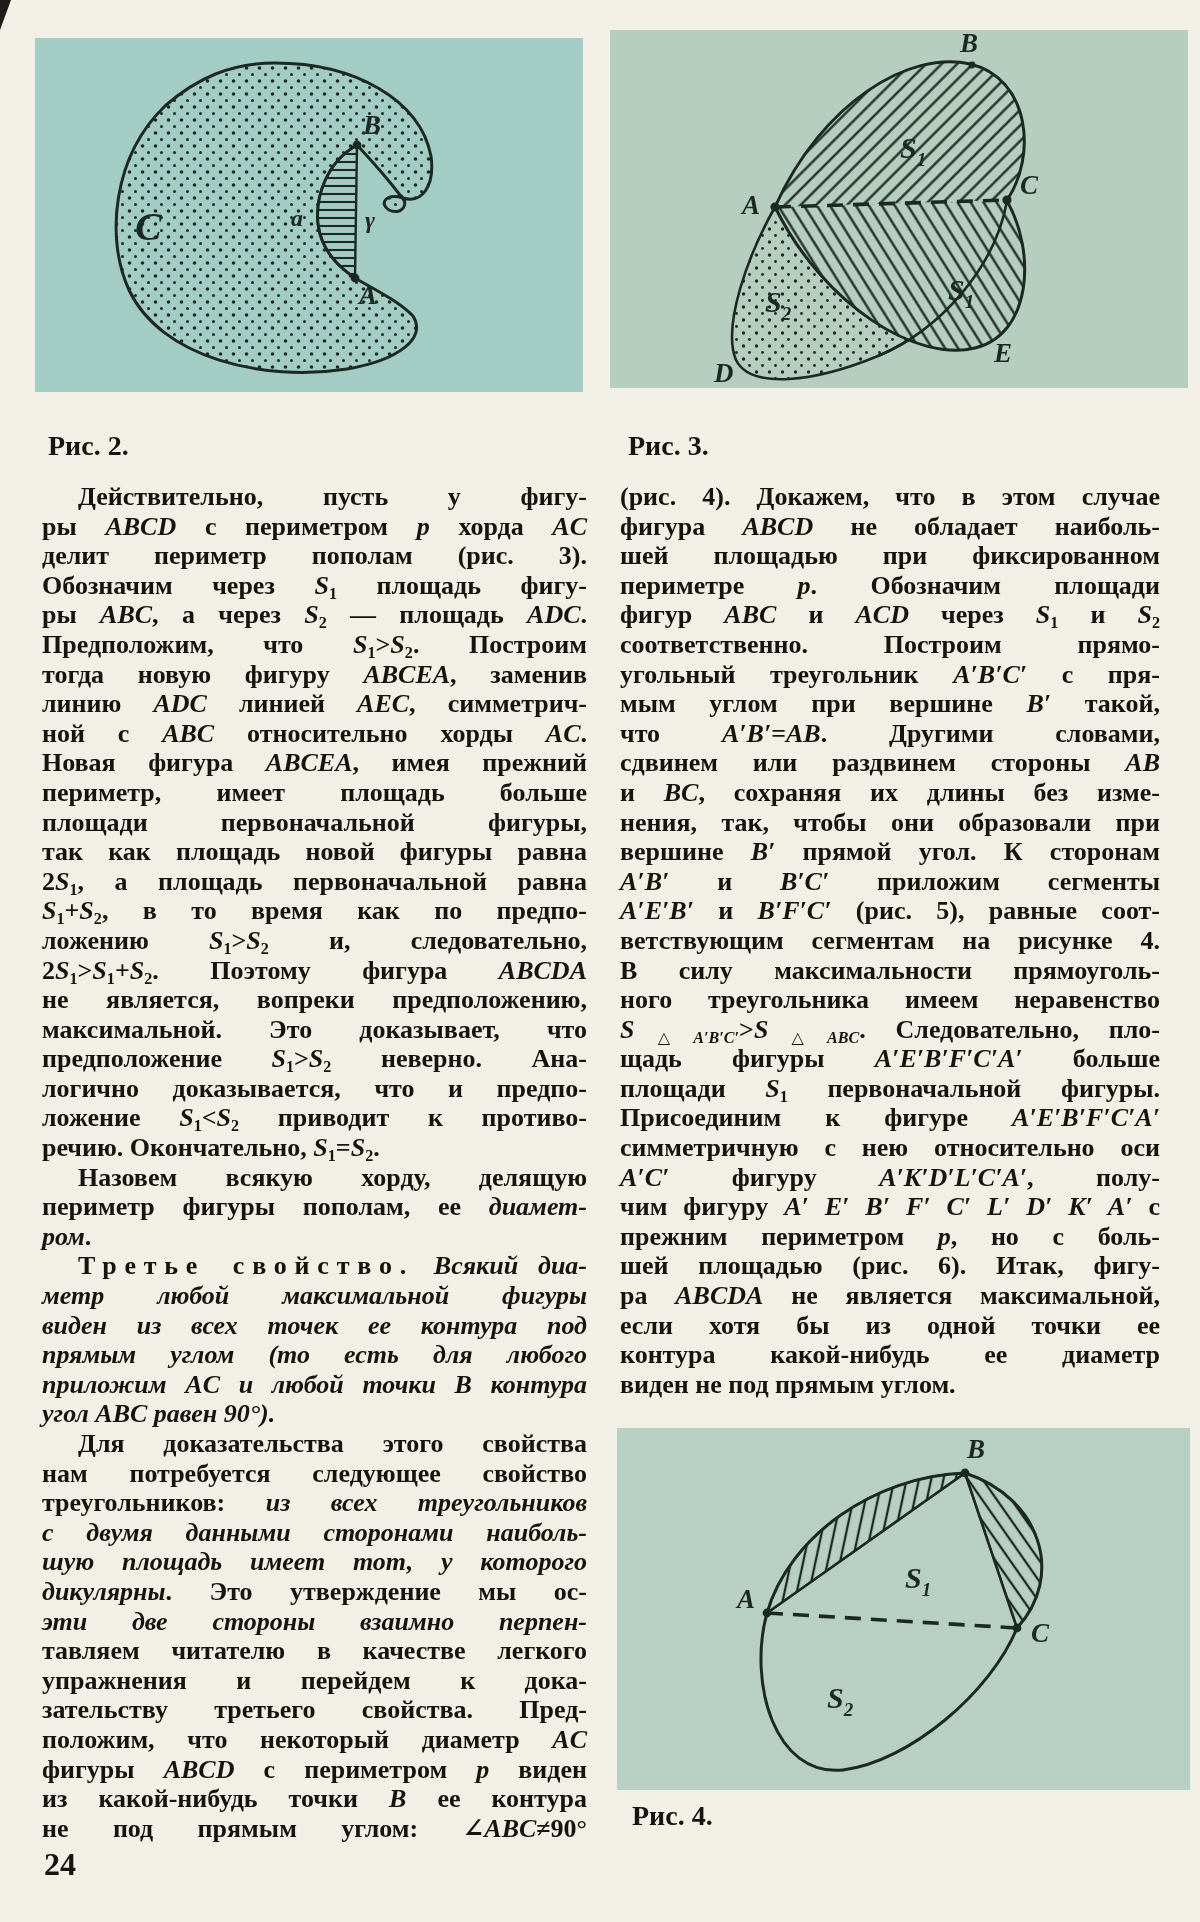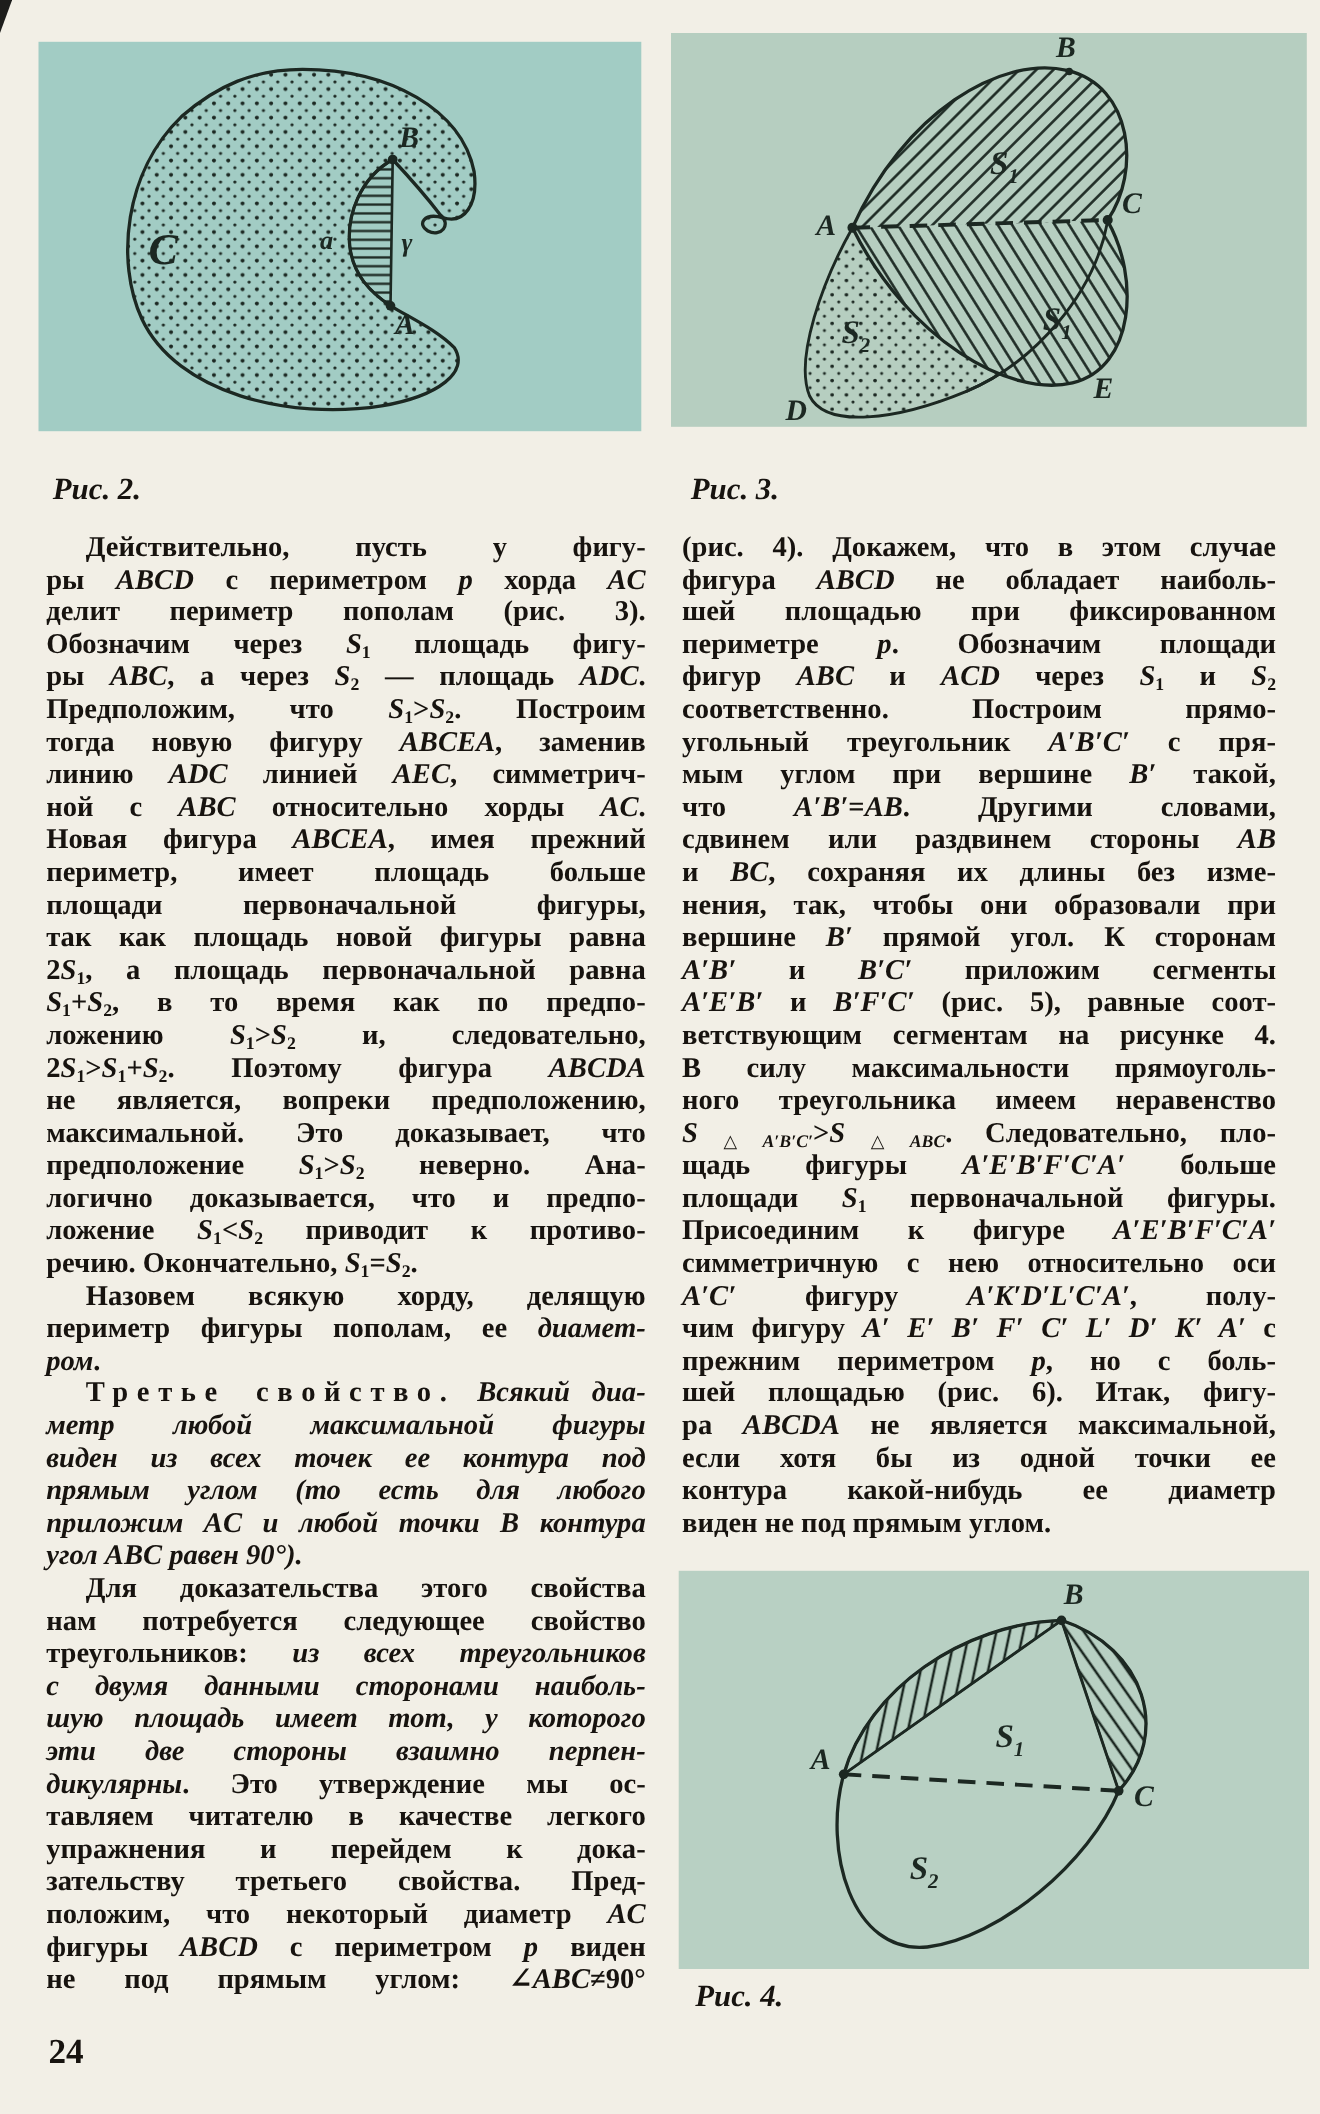--- a/index.html
+++ b/index.html
@@ -9,21 +9,21 @@
   html,body{margin:0;padding:0;background:#888;}
   .page{position:relative;width:1200px;height:1922px;background:var(--page-bg);
         overflow:hidden;font-family:"Liberation Serif","DejaVu Serif",serif;color:var(--ink);}
   .artifact{position:absolute;left:0;top:0;width:11px;height:30px;background:#1d1d1b;
         clip-path:polygon(0 0,100% 0,0 100%);}
   .figpanel{position:absolute;}
   .figpanel svg{display:block;width:100%;height:100%;}
   .fig2{left:35px;top:38px;width:548px;height:354px;background:var(--fig2-bg);}
   .fig3{left:610px;top:30px;width:578px;height:358px;background:var(--fig3-bg);}
   .fig4{left:617px;top:1428px;width:573px;height:362px;background:var(--fig4-bg);}
-  .caption{position:absolute;font-style:italic;font-weight:700;font-size:28px;color:var(--ink);}
+  .caption{position:absolute;font-weight:700;font-size:28px;color:var(--ink);}
   .cap2{left:48px;top:430px;}
   .cap3{left:628px;top:430px;}
   .cap4{left:632px;top:1800px;text-align:center;}
   .col{position:absolute;top:482px;font-size:26px;line-height:29.6px;font-weight:600;
        color:var(--ink);}
   .col-left{left:42px;width:545px;}
   .col-right{left:620px;width:540px;}
   .line{text-align:justify;text-align-last:justify;height:29.6px;overflow:visible;white-space:nowrap;}
   .line.end{text-align-last:left;}
   .line.ind{text-indent:36px;}
@@ -161,27 +161,28 @@
       <div class="line"><i>метр любой максимальной фигуры</i></div>
       <div class="line"><i>виден из всех точек ее контура под</i></div>
       <div class="line"><i>прямым углом (то есть для любого</i></div>
       <div class="line"><i>приложим AC и любой точки B контура</i></div>
       <div class="line end"><i>угол ABC равен 90°).</i></div>
       <div class="line ind">Для доказательства этого свойства</div>
       <div class="line">нам потребуется следующее свойство</div>
       <div class="line">треугольников: <i>из всех треугольников</i></div>
       <div class="line"><i>с двумя данными сторонами наиболь-</i></div>
       <div class="line"><i>шую площадь имеет тот, у которого</i></div>
+      <div class="line"><i>дикулярны</i>. Это утверждение мы ос-</div>
       <div class="line"><i>эти две стороны взаимно перпен-</i></div>
-      <div class="line"><i>дикулярны</i>. Это утверждение мы ос-</div>
       <div class="line">тавляем читателю в качестве легкого</div>
       <div class="line">упражнения и перейдем к дока-</div>
       <div class="line">зательству третьего свойства. Пред-</div>
       <div class="line">положим, что некоторый диаметр <i>AC</i></div>
       <div class="line">фигуры <i>ABCD</i> с периметром <i>p</i> виден</div>
+      <div class="line">из какой-нибудь точки <i>B</i> ее контура</div>
       <div class="line">не под прямым углом: ∠<i>ABC</i>≠90°</div>
     </div>
   <div class="col col-right">
       <div class="line">(рис. 4). Докажем, что в этом случае</div>
       <div class="line">фигура <i>ABCD</i> не обладает наиболь-</div>
       <div class="line">шей площадью при фиксированном</div>
       <div class="line">периметре <i>p</i>. Обозначим площади</div>
       <div class="line">фигур <i>ABC</i> и <i>ACD</i> через <i>S</i><sub>1</sub> и <i>S</i><sub>2</sub></div>
       <div class="line">соответственно. Построим прямо-</div>
       <div class="line">угольный треугольник <i>A′B′C′</i> с пря-</div>

